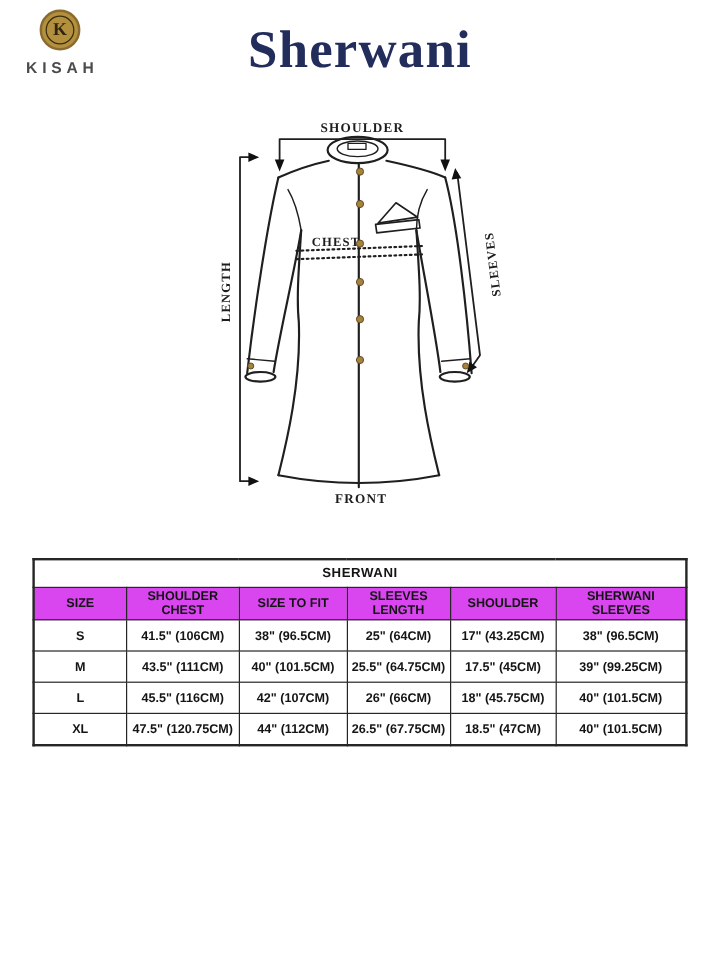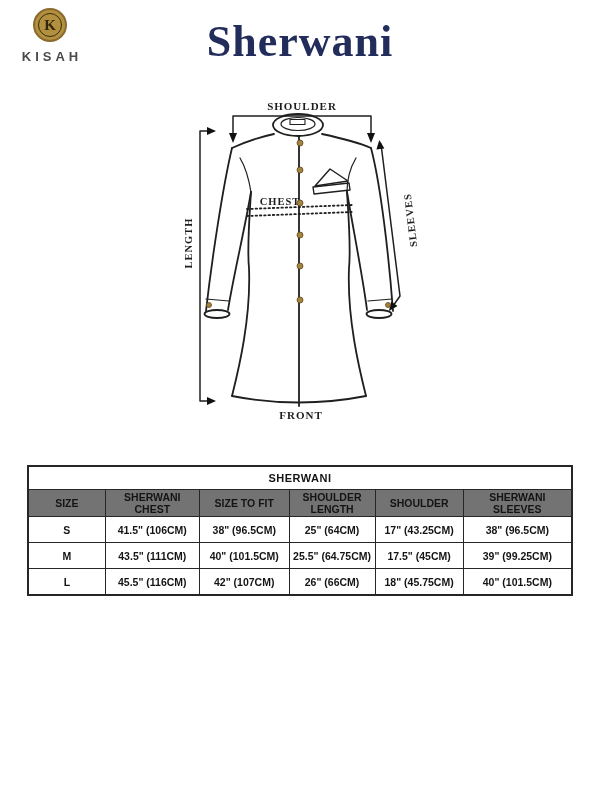--- a/index.html
+++ b/index.html
@@ -38,21 +38,21 @@
   
   .size-table{
     position:absolute;left:27px;top:465px;width:546px;
     border-collapse:collapse;table-layout:fixed;
     font-weight:bold;color:#141414;border:2px solid #262626;
   }
   .size-table th,.size-table td{
     border:1px solid #262626;text-align:center;vertical-align:middle;padding:0;
   }
   .title-cell{height:22px;font-size:11px;background:#ffffff;letter-spacing:.5px;}
-  .col-head-row th{background:#737373;height:26px;font-size:10.5px;}
+  .col-head-row th{background:#d946ef;height:26px;font-size:10.5px;}
   .size-table tbody td{height:25px;background:#ffffff;font-size:10.5px;}
 </style>
 </head>
 <body>
 
 <div class="page">
 
   <div class="logo">
     <div class="badge">
       <div class="badge-inner">
@@ -140,23 +140,23 @@
       <col style="width:15.8%">
         <col style="width:16.2%">
         <col style="width:20%">
     </colgroup>
     <thead>
       <tr>
         <th class="title-cell" colspan="6">SHERWANI</th>
       </tr>
       <tr class="col-head-row">
           <th>SIZE</th>
-          <th>SHERWANI CHEST</th>
+          <th>SHOULDER CHEST</th>
           <th>SIZE TO FIT</th>
-          <th>SHOULDER LENGTH</th>
+          <th>SLEEVES LENGTH</th>
           <th>SHOULDER</th>
           <th>SHERWANI SLEEVES</th>
         </tr>
     </thead>
     <tbody>
         <tr>
           <td>S</td>
           <td>41.5" (106CM)</td>
           <td>38" (96.5CM)</td>
           <td>25" (64CM)</td>
@@ -172,16 +172,24 @@
           <td>39" (99.25CM)</td>
         </tr>
         <tr>
           <td>L</td>
           <td>45.5" (116CM)</td>
           <td>42" (107CM)</td>
           <td>26" (66CM)</td>
           <td>18" (45.75CM)</td>
           <td>40" (101.5CM)</td>
         </tr>
+        <tr>
+          <td>XL</td>
+          <td>47.5" (120.75CM)</td>
+          <td>44" (112CM)</td>
+          <td>26.5" (67.75CM)</td>
+          <td>18.5" (47CM)</td>
+          <td>40" (101.5CM)</td>
+        </tr>
       </tbody>
   </table>
 
 </div>
 
 </body></html>

